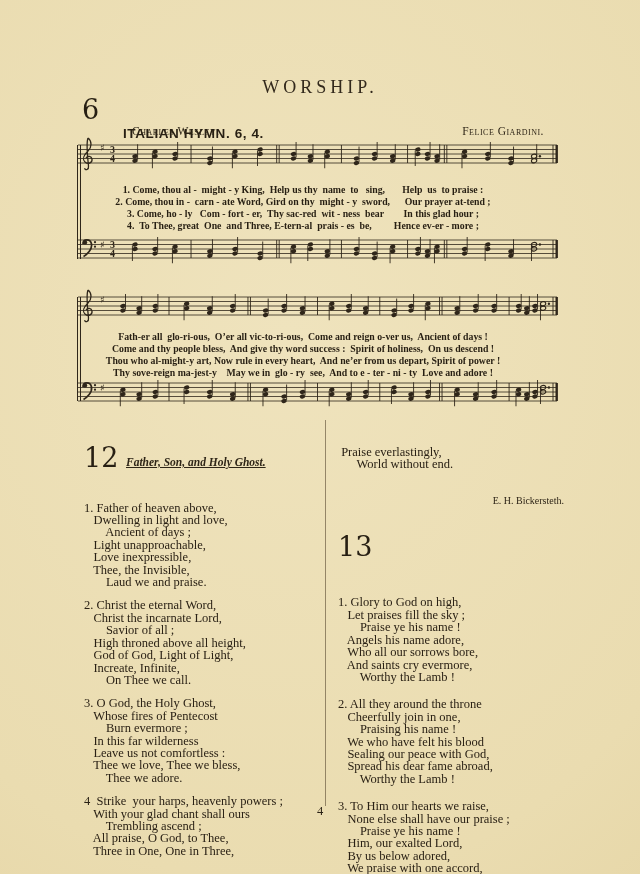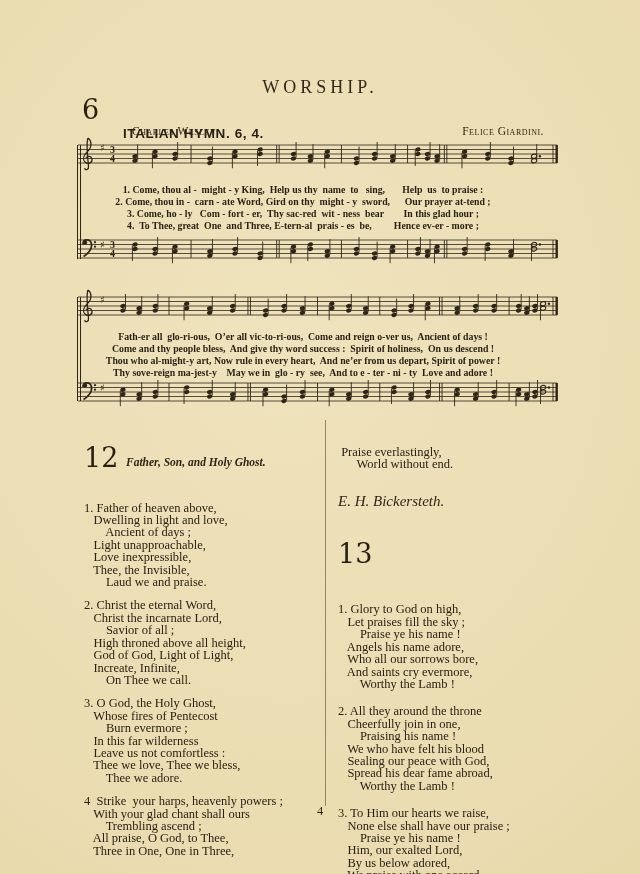--- a/index.html
+++ b/index.html
@@ -9,24 +9,24 @@
   .abs{position:absolute;}
   .running-head{top:77px;left:0;right:0;text-align:center;font-size:18px;letter-spacing:4px;color:#33291c;}
   .hymn-no{font-family:"DejaVu Serif","Liberation Serif",serif;font-size:27px;line-height:27px;color:#271f13;}
   .hymn-title{font-family:"Liberation Sans","DejaVu Sans",sans-serif;font-weight:bold;font-size:13.5px;letter-spacing:.6px;color:#271f13;margin-top:17px;}
   .attrib{font-variant:small-caps;font-size:11.5px;letter-spacing:.5px;color:#2e2517;}
   .mlyrics{left:56px;width:494px;text-align:center;font-weight:bold;font-size:9.8px;line-height:12px;white-space:pre;color:#271f13;}
   .col{width:248px;font-size:12.5px;line-height:12.4px;white-space:pre;color:#2a2115;}
   .verse{margin-bottom:11px;}
   .verse13{margin-bottom:15px;}
   .caption{font-style:italic;font-size:11.5px;font-weight:bold;color:#2e2517;}
-  .author{font-style:italic;font-size:15px;padding-right:22px;color:#2e2517;}
+  .author{font-size:10px;text-align:right;padding-right:22px;color:#2e2517;}
   .hymn-head{position:relative;height:33px;}
   .hymn-head .no{position:absolute;left:0;top:0;}
-  .hymn-head .cap{position:absolute;left:42px;right:16px;top:12px;}
+  .hymn-head .cap{position:absolute;left:42px;right:16px;top:12px;text-decoration:underline;}
   .cap-center{text-align:center;}
   .divider{width:1px;background:rgba(74,58,36,.55);}
   .sysline{width:1px;background:#2f261a;}
   .pageno{left:0;right:0;text-align:center;font-size:12.5px;color:#2a2115;}
   svg{display:block;}
 </style>
 </head>
 <body>
 
 <div class="page">
@@ -404,21 +404,21 @@
     <div class="hymn-head">
       <span class="no hymn-no">12</span>
       <span class="cap caption">Father, Son, and Holy Ghost.</span>
     </div>
     <div id="h12verses"><div class="verse"><div>1. Father of heaven above,</div><div>   Dwelling in light and love,</div><div>       Ancient of days ;</div><div>   Light unapproachable,</div><div>   Love inexpressible,</div><div>   Thee, the Invisible,</div><div>       Laud we and praise.</div></div><div class="verse"><div>2. Christ the eternal Word,</div><div>   Christ the incarnate Lord,</div><div>       Savior of all ;</div><div>   High throned above all height,</div><div>   God of God, Light of Light,</div><div>   Increate, Infinite,</div><div>       On Thee we call.</div></div><div class="verse"><div>3. O God, the Holy Ghost,</div><div>   Whose fires of Pentecost</div><div>       Burn evermore ;</div><div>   In this far wilderness</div><div>   Leave us not comfortless :</div><div>   Thee we love, Thee we bless,</div><div>       Thee we adore.</div></div><div class="verse"><div>4  Strike  your harps, heavenly powers ;</div><div>   With your glad chant shall ours</div><div>       Trembling ascend ;</div><div>   All praise, O God, to Thee,</div><div>   Three in One, One in Three,</div></div></div>
   </div>
 
   <div class="abs col" style="left:338px;top:421px;">
     <div id="h12cont"><div> Praise everlastingly,</div><div>      World without end.</div></div>
     <div class="author">E. H. Bickersteth.</div>
-    <div class="hymn-head" style="margin-top:7px;">
+    <div class="hymn-head" style="">
       <span class="no hymn-no">13</span>
     </div>
     <div id="h13verses" style="margin-top:6px;"><div class="verse13"><div>1. Glory to God on high,</div><div>   Let praises fill the sky ;</div><div>       Praise ye his name !</div><div>   Angels his name adore,</div><div>   Who all our sorrows bore,</div><div>   And saints cry evermore,</div><div>       Worthy the Lamb !</div></div><div class="verse13"><div>2. All they around the throne</div><div>   Cheerfully join in one,</div><div>       Praising his name !</div><div>   We who have felt his blood</div><div>   Sealing our peace with God,</div><div>   Spread his dear fame abroad,</div><div>       Worthy the Lamb !</div></div><div class="verse13"><div>3. To Him our hearts we raise,</div><div>   None else shall have our praise ;</div><div>       Praise ye his name !</div><div>   Him, our exalted Lord,</div><div>   By us below adored,</div><div>   We praise with one accord,</div></div></div>
     
   </div>
 
   <div class="abs pageno" style="top:804px;">4</div>
 </div>
 
 </body></html>

